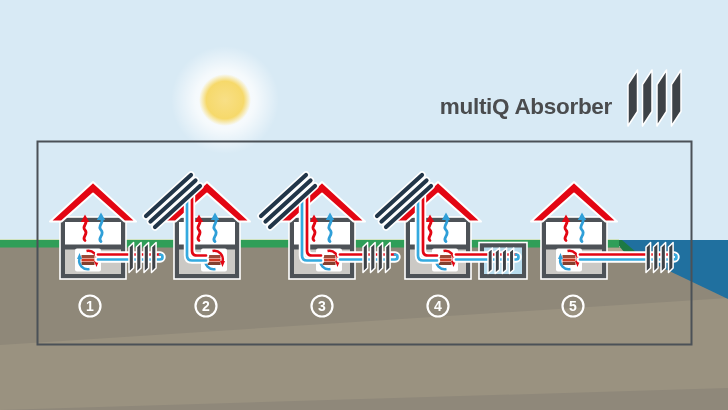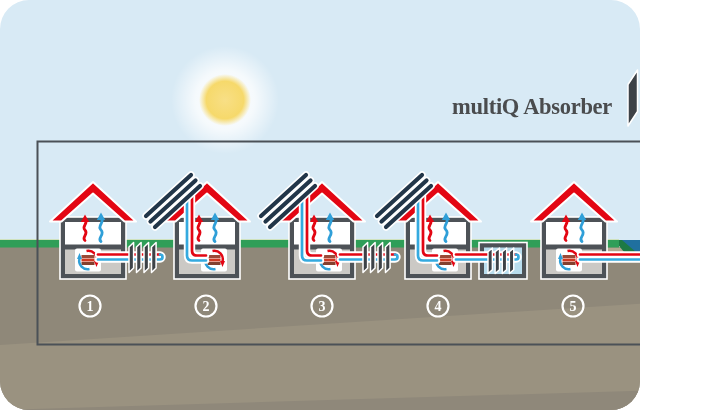--- a/index.html
+++ b/index.html
@@ -1,17 +1,17 @@
 <!DOCTYPE html>
 <html><head>
 <meta charset="utf-8">
 <style>
   html,body{margin:0;padding:0;background:#fff;}
-  #stage{position:relative;width:640px;height:410px;overflow:hidden;
-         font-family:Liberation Serif, serif;border-radius:29px;}
+  #stage{position:relative;width:728px;height:410px;overflow:hidden;
+         font-family:Liberation Sans, sans-serif;}
   svg{display:block;}
   .wall{fill:#4d5257;stroke:#ffffff;stroke-width:1.6;}
   .roomUp{fill:#ffffff;}
   .roomDown{fill:#cbc9c5;}
   .roof{stroke:#ffffff;stroke-width:2;stroke-linejoin:round;}
   .caseW{stroke:#ffffff;stroke-width:6.4;fill:none;stroke-linecap:round;}
   .pipeHot{stroke:#e30613;stroke-width:2.7;fill:none;stroke-linecap:round;}
   .pipeCold{stroke:#35aadf;stroke-width:2.7;fill:none;stroke-linecap:round;}
   .barShape{fill:#3d4247;stroke:#ffffff;stroke-width:1.5;stroke-linejoin:round;}
   .panelW{stroke:#ffffff;stroke-width:7.4;stroke-linecap:round;fill:none;}

